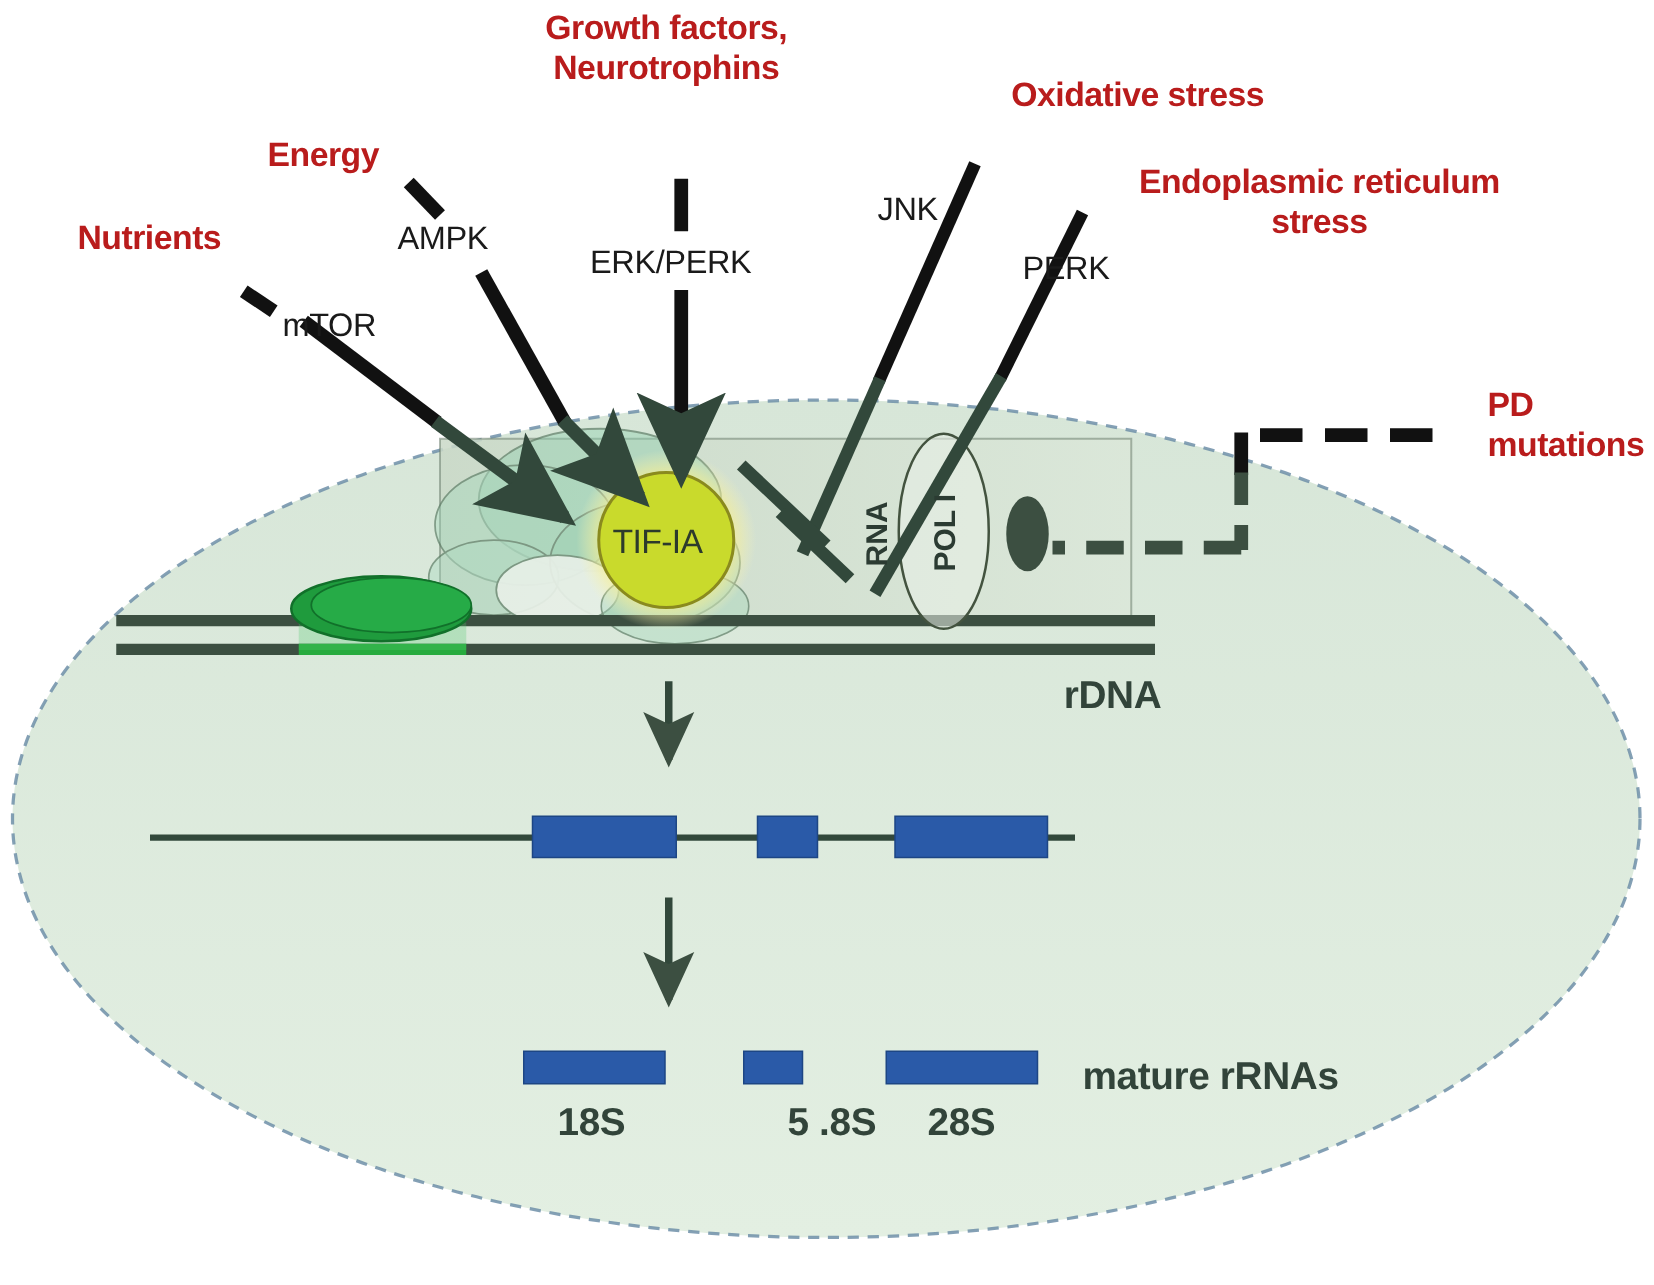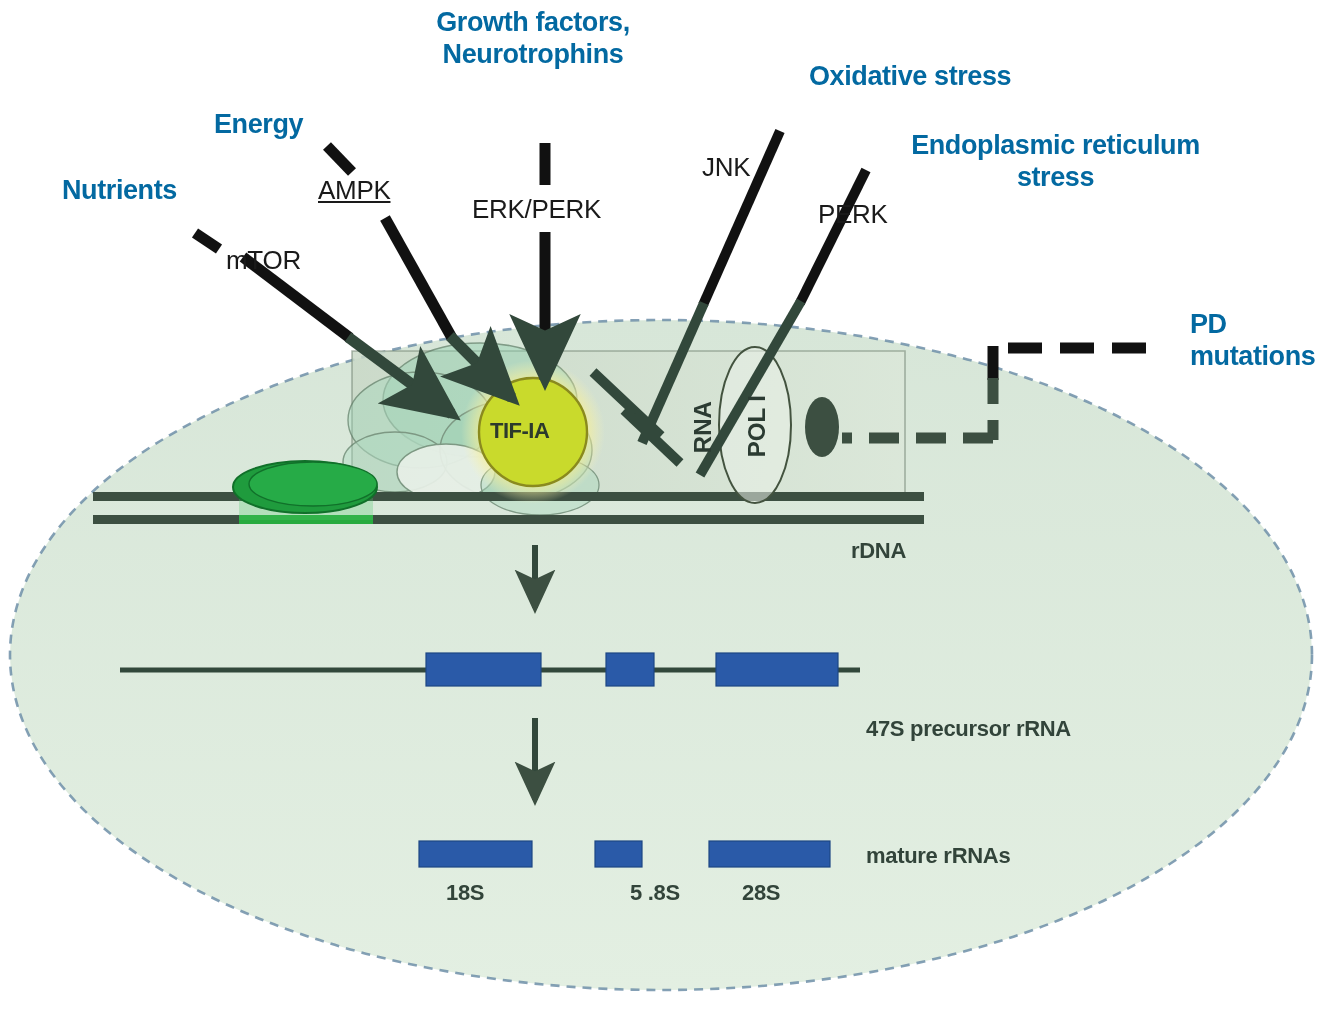--- a/index.html
+++ b/index.html
@@ -17,52 +17,52 @@
   }
   #diagram-svg {
     position: absolute;
     left: 0;
     top: 0;
     width: 1323px;
     height: 1028px;
   }
   .lbl {
     position: absolute;
-    color: #0369a1;
+    color: #b91c1c;
     white-space: pre;
     line-height: 1.18;
   }
   .stimulus {
     font-weight: bold;
     font-size: 27px;
     letter-spacing: -0.4px;
   }
   .kinase {
     font-weight: normal;
     font-size: 26px;
     color: #1a1a1a;
     letter-spacing: -0.3px;
   }
   .inner-lbl {
     font-weight: bold;
-    font-size: 22px;
+    font-size: 31px;
     color: #32443a;
     letter-spacing: -0.3px;
     text-align: center;
   }
   .rna-lbl {
     font-weight: bold;
     font-size: 24px;
     color: #2b3b32;
     transform-origin: 50% 50%;
   }
   .tifia-text {
     position: absolute;
-    font-weight: bold;
-    font-size: 22px;
+    font-weight: normal;
+    font-size: 27px;
     color: #2c3a2c;
     letter-spacing: -0.5px;
   }
 </style>
 </head>
 <body>
 
 <div id="stage">
 
   <svg id="diagram-svg" viewBox="0 0 1323 1028">
@@ -201,37 +201,36 @@
   <div class="lbl stimulus" style="left:888px; top:130px; text-align:center; width:335px;">Endoplasmic reticulum
 stress</div>
 
   <div class="lbl stimulus" style="left:809px; top:61px;">Oxidative stress</div>
 
   <div class="lbl stimulus" style="left:1190px; top:309px; width:130px;">PD
 mutations</div>
 
   <div class="lbl kinase" style="left:226px; top:245px;">mTOR</div>
 
-  <div class="lbl kinase" style="left:318px; top:175px;text-decoration:underline;">AMPK</div>
+  <div class="lbl kinase" style="left:318px; top:175px;">AMPK</div>
 
   <div class="lbl kinase" style="left:472px; top:194px;">ERK/PERK</div>
 
   <div class="lbl kinase" style="left:702px; top:152px;">JNK</div>
 
   <div class="lbl kinase" style="left:818px; top:199px;">PERK</div>
 
   <div class="tifia-text" style="left:490px; top:418px;">TIF-IA</div>
 
   <div class="lbl rna-lbl" style="left:677px; top:413px; transform:rotate(-90deg);">RNA</div>
 
   <div class="lbl rna-lbl" style="left:726px; top:412px; transform:rotate(-90deg);">POL I</div>
 
   <div class="lbl inner-lbl" style="left:851px; top:538px;">rDNA</div>
 
-  <div class="lbl inner-lbl" style="left:866px; top:716px;">47S precursor rRNA</div>
 
   <div class="lbl inner-lbl" style="left:866px; top:843px;">mature rRNAs</div>
 
   <div class="lbl inner-lbl" style="left:446px; top:880px;">18S</div>
 
   <div class="lbl inner-lbl" style="left:582px; top:880px;margin-left:48px;">5 .8S</div>
 
   <div class="lbl inner-lbl" style="left:742px; top:880px;">28S</div>
 
 </div>

